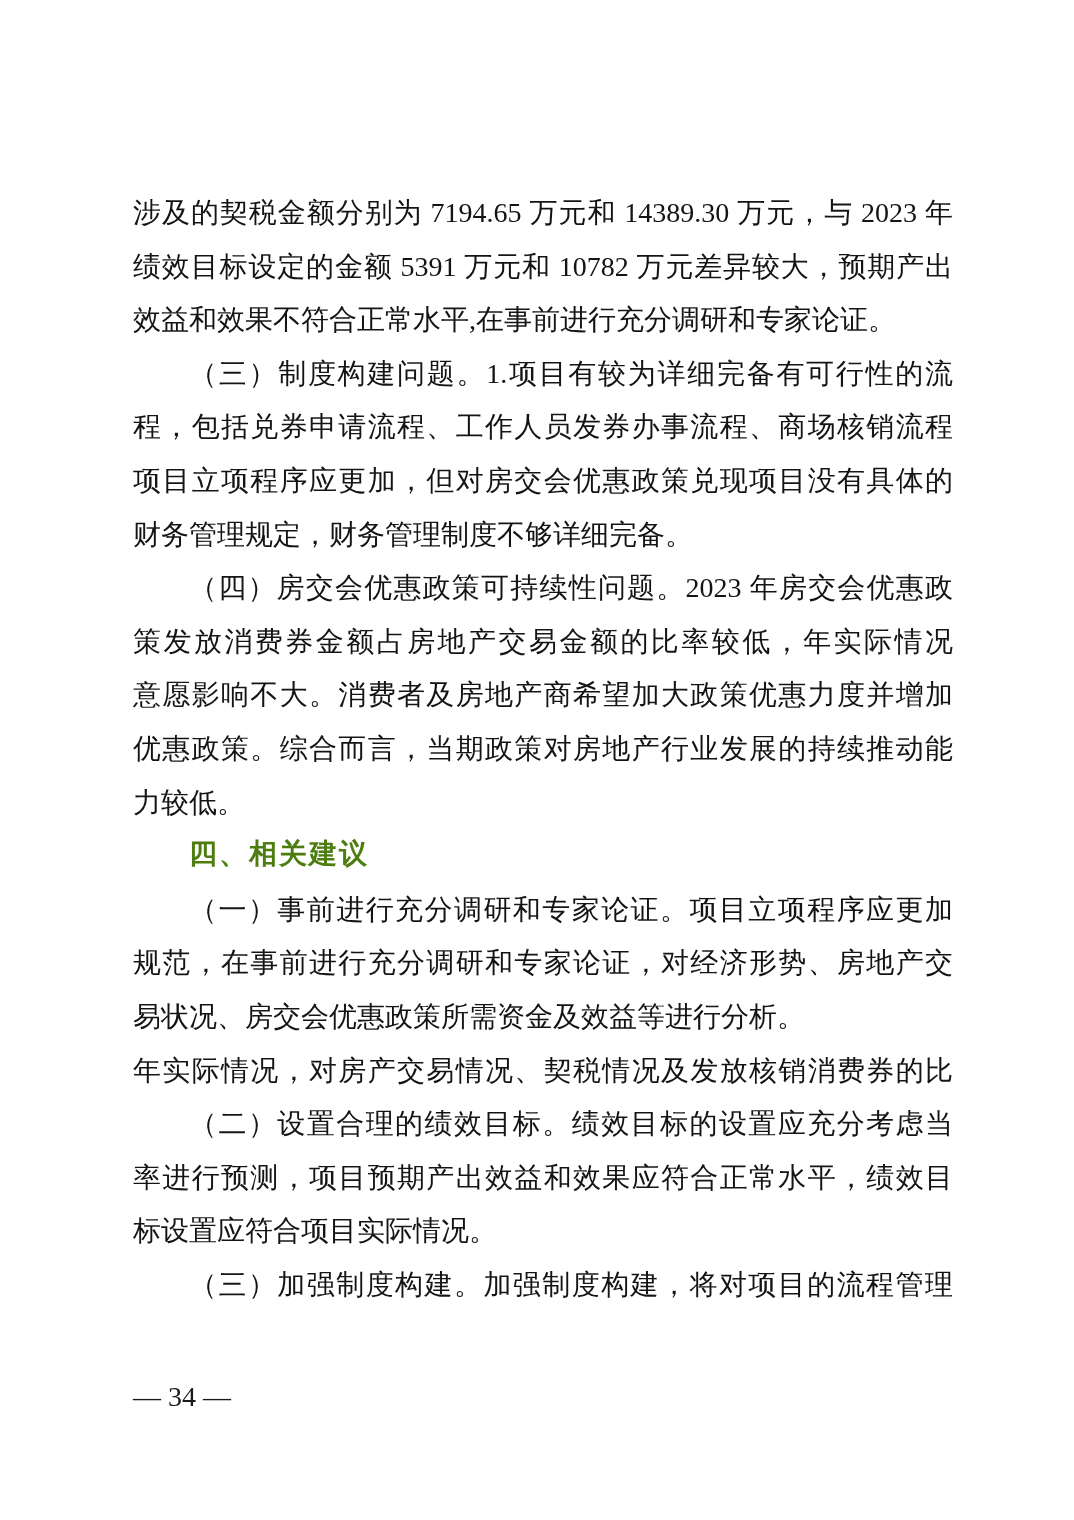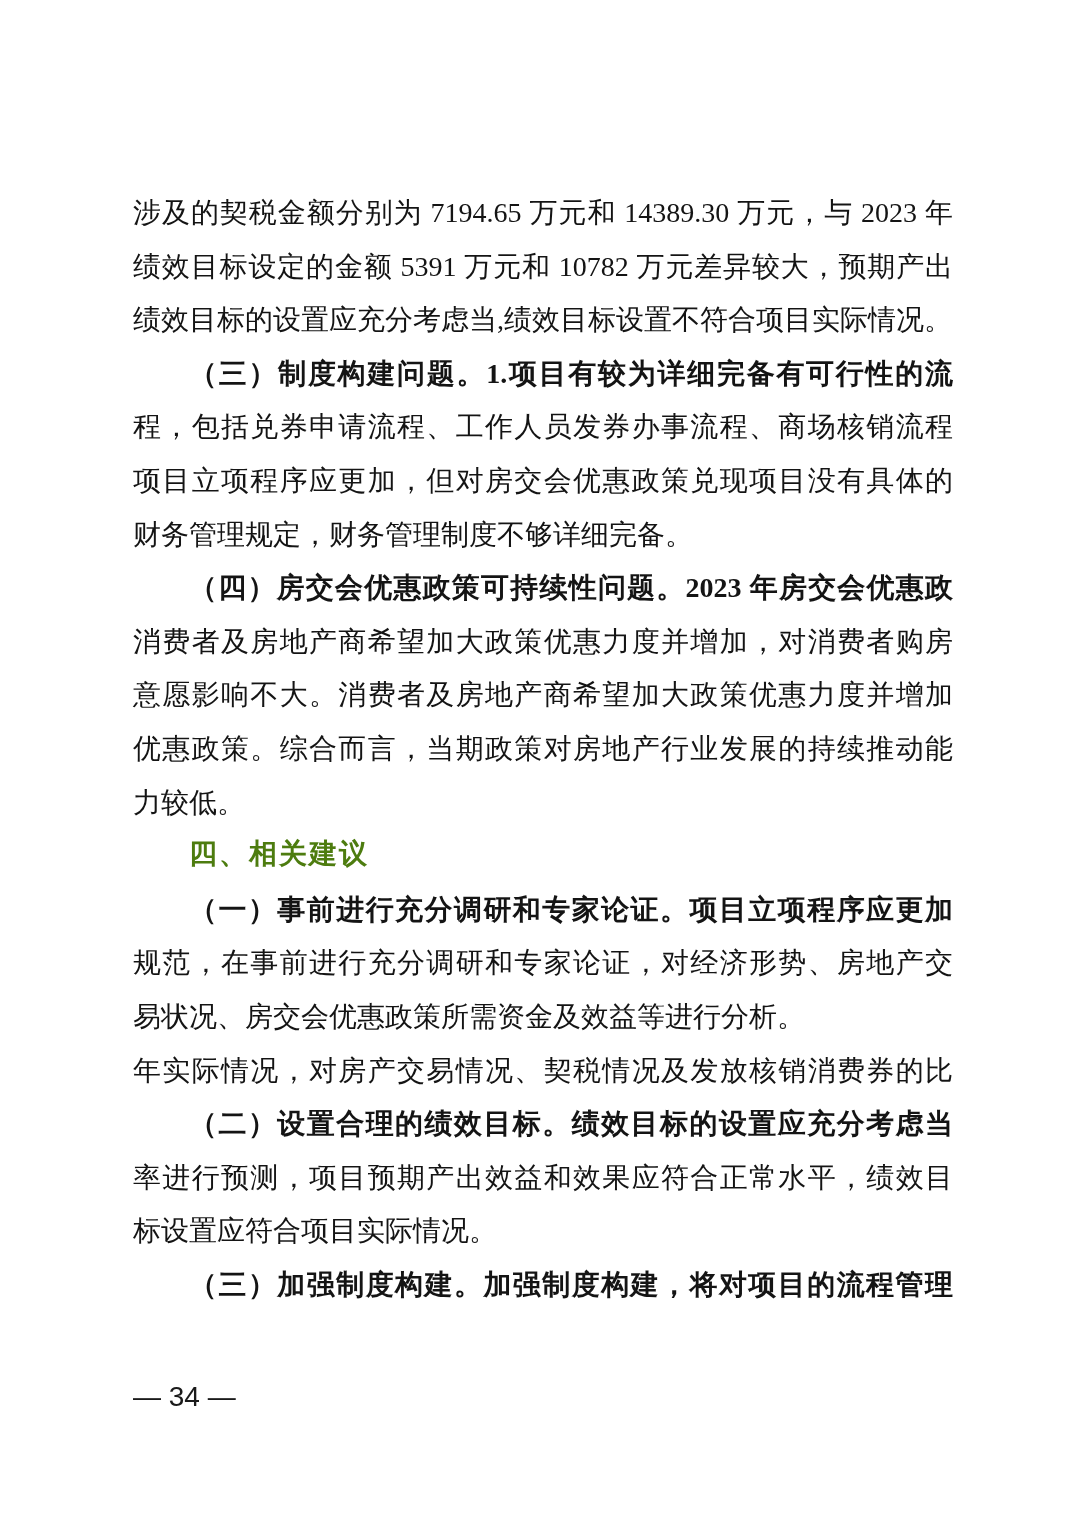--- a/index.html
+++ b/index.html
@@ -29,57 +29,56 @@
   .line {
     width: 100%;
     text-align: justify;
     text-align-last: left;
   }
   .line.full {
     text-align-last: justify;
   }
   .line.indent {
     text-indent: 2em;
-    font-weight: bold;
   }
   .line.heading {
     font-family: Liberation Mono, monospace;
     font-weight: bold;
     color: #4d7c0f;
     letter-spacing: 2px;
   }
   .footer {
     position: absolute;
     left: 133px;
     top: 1377px;
-    font-family: Liberation Sans, sans-serif;
+    font-family: Liberation Serif, serif;
     font-size: 28px;
     line-height: 40px;
     color: #1a1a1a;
   }
 </style>
 </head>
 <body>
 
 <div class="page">
   <div class="content">
       <div class="paragraph">
         <div class="line full">涉及的契税金额分别为 7194.65 万元和 14389.30 万元，与 2023 年</div>
         <div class="line full">绩效目标设定的金额 5391 万元和 10782 万元差异较大，预期产出</div>
-        <div class="line">绩效目标的设置应充分考虑当,绩效目标设置不符合项目实际情况。</div>
+        <div class="line">效益和效果不符合正常水平,在事前进行充分调研和专家论证。</div>
       </div>
       <div class="paragraph">
         <div class="line full indent">（三）制度构建问题。1.项目有较为详细完备有可行性的流</div>
         <div class="line full">程，包括兑券申请流程、工作人员发券办事流程、商场核销流程</div>
         <div class="line full">项目立项程序应更加，但对房交会优惠政策兑现项目没有具体的</div>
         <div class="line">财务管理规定，财务管理制度不够详细完备。</div>
       </div>
       <div class="paragraph">
         <div class="line full indent">（四）房交会优惠政策可持续性问题。2023 年房交会优惠政</div>
-        <div class="line full">消费者及房地产商希望加大政策优惠力度并增加，对消费者购房</div>
+        <div class="line full">策发放消费券金额占房地产交易金额的比率较低，年实际情况</div>
         <div class="line full">意愿影响不大。消费者及房地产商希望加大政策优惠力度并增加</div>
         <div class="line full">优惠政策。综合而言，当期政策对房地产行业发展的持续推动能</div>
         <div class="line">力较低。</div>
       </div>
       <div class="paragraph">
         <div class="line indent heading">四、相关建议</div>
       </div>
       <div class="paragraph">
         <div class="line full indent">（一）事前进行充分调研和专家论证。项目立项程序应更加</div>
         <div class="line full">规范，在事前进行充分调研和专家论证，对经济形势、房地产交</div>

